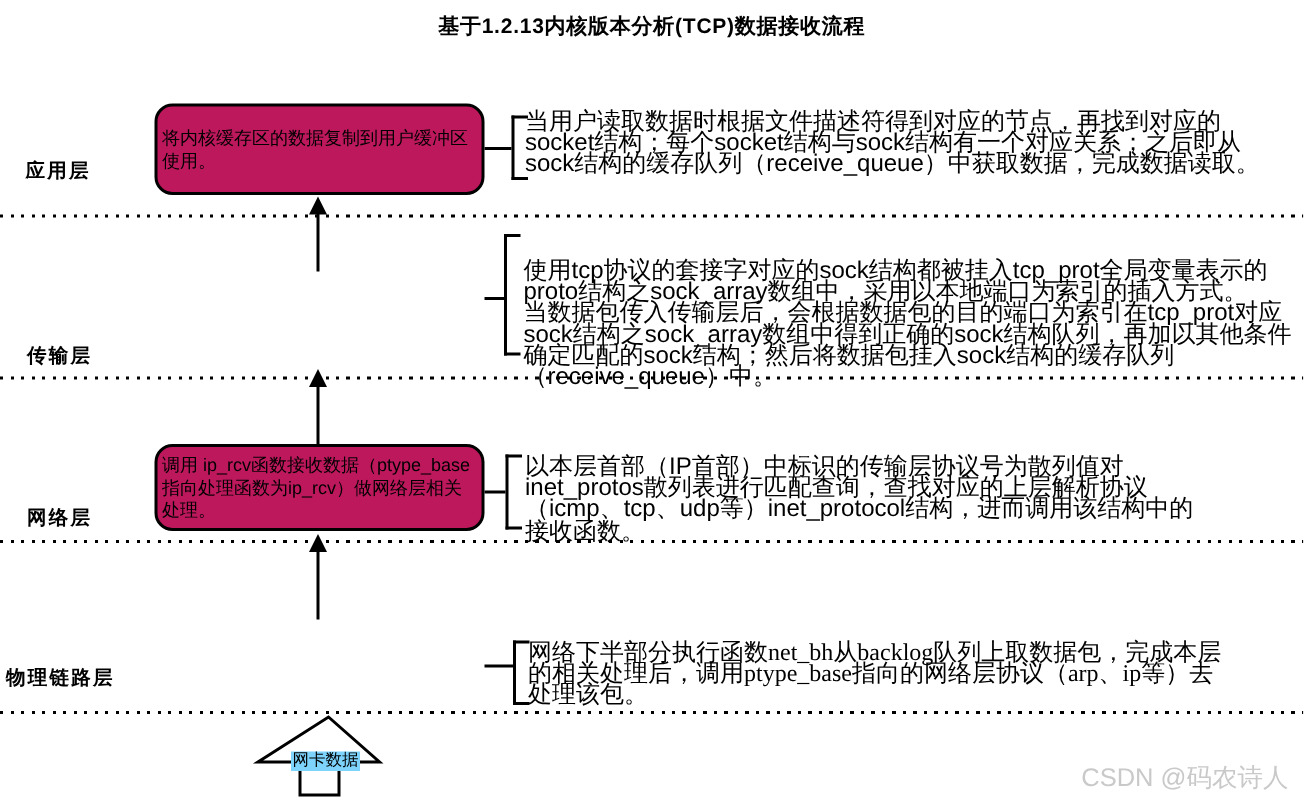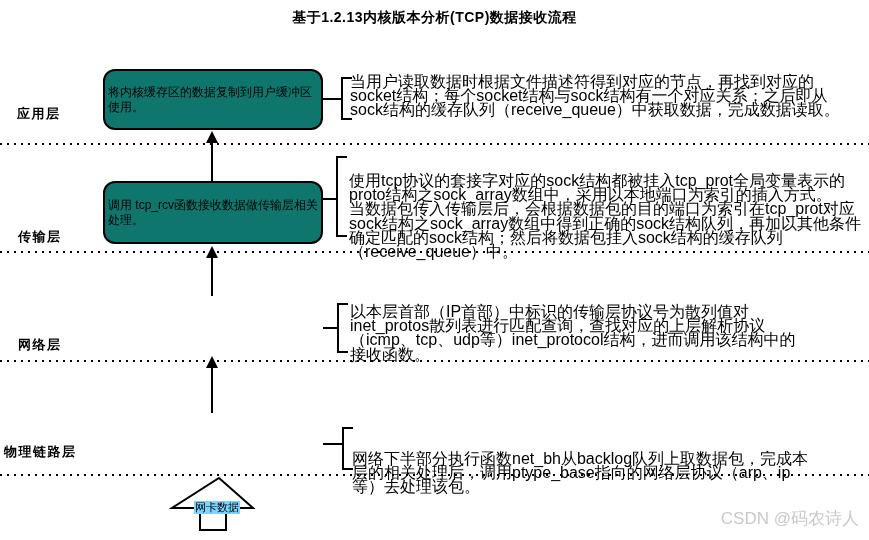--- a/index.html
+++ b/index.html
@@ -13,21 +13,21 @@
     font-size:14px;font-weight:bold;letter-spacing:0.5px;
   }
   
   .layer-label{font-size:13px;font-weight:bold;letter-spacing:1.5px;white-space:nowrap;}
   .lbl1{left:17px;top:105px;}
   .lbl2{left:18px;top:228px;}
   .lbl3{left:18px;top:336px;}
   .lbl4{left:4px;top:443px;}
   
   .pbox{
-    left:103px;width:220px;border:2.5px solid #000;border-radius:12px;background:#0f766e;
+    left:103px;width:220px;border:2.5px solid #000;border-radius:12px;background:#be185d;
     display:flex;align-items:center;box-sizing:border-box;padding:2px 3px;
     font-size:12px;line-height:15px;
   }
   .pbox1{top:69px;height:61px;}
   .pbox2{top:181px;height:63px;}
   .pbox3{top:296px;height:58px;}
   .pbox4{top:413px;height:55px;}
   
   .dotline{
     left:0;width:869px;height:2px;
@@ -55,21 +55,21 @@
   }
   .b1{left:341px;top:77px;height:43px;}
   .b2{left:336px;top:156px;height:81px;}
   .b3{left:337px;top:303px;height:50px;}
   .b4{left:342px;top:427px;height:43px;}
   
   .note{font-size:16px;line-height:14.2px;white-space:pre-wrap;}
   .n1{left:350px;top:75px;width:510px;}
   .n2{left:349px;top:174px;width:515px;}
   .n3{left:350px;top:305px;width:452px;}
-  .n4{left:352px;top:452px;width:468px;}
+  .n4{left:352px;top:429px;width:468px;font-family:Liberation Serif, serif;}
   
   .nic-svg{left:165px;top:470px;}
   .nic-label{
     left:194px;top:501px;background:#7dd3fc;padding:0 1px;
     font-size:11px;line-height:13px;white-space:nowrap;
   }
   .watermark{
     right:10px;top:507px;font-size:17px;color:#c9c9c9;white-space:nowrap;
   }
 </style>
@@ -86,33 +86,33 @@
   </div>
   <div class="abs conn c1"></div>
   <div class="abs bracket b1"></div>
   <div class="abs note n1">当用户读取数据时根据文件描述符得到对应的节点，再找到对应的socket结构；每个socket结构与sock结构有一个对应关系；之后即从sock结构的缓存队列（receive_queue）中获取数据，完成数据读取。</div>
   <div class="abs dotline dot1"></div>
 
   <div class="abs ahead a1h"></div>
   <div class="abs aline a1l"></div>
 
   <div class="abs layer-label lbl2">传输层</div>
-  <div class="abs pbox pbox2">
-    <span>调用 tcp_rcv函数接收数据做传输层相关处理。</span>
-  </div>
   <div class="abs conn c2"></div>
   <div class="abs bracket b2"></div>
   <div class="abs note n2">使用tcp协议的套接字对应的sock结构都被挂入tcp_prot全局变量表示的proto结构之sock_array数组中，采用以本地端口为索引的插入方式。
 当数据包传入传输层后，会根据数据包的目的端口为索引在tcp_prot对应sock结构之sock_array数组中得到正确的sock结构队列，再加以其他条件确定匹配的sock结构；然后将数据包挂入sock结构的缓存队列（receive_queue）中。</div>
   <div class="abs dotline dot2"></div>
 
   <div class="abs ahead a2h"></div>
   <div class="abs aline a2l"></div>
 
   <div class="abs layer-label lbl3">网络层</div>
+  <div class="abs pbox pbox3">
+    <span>调用 ip_rcv函数接收数据（ptype_base指向处理函数为ip_rcv）做网络层相关处理。</span>
+  </div>
   <div class="abs conn c3"></div>
   <div class="abs bracket b3"></div>
   <div class="abs note n3">以本层首部（IP首部）中标识的传输层协议号为散列值对inet_protos散列表进行匹配查询，查找对应的上层解析协议（icmp、tcp、udp等）inet_protocol结构，进而调用该结构中的接收函数。</div>
   <div class="abs dotline dot3"></div>
 
   <div class="abs ahead a3h"></div>
   <div class="abs aline a3l"></div>
 
   <div class="abs layer-label lbl4">物理链路层</div>
   <div class="abs conn c4"></div>

